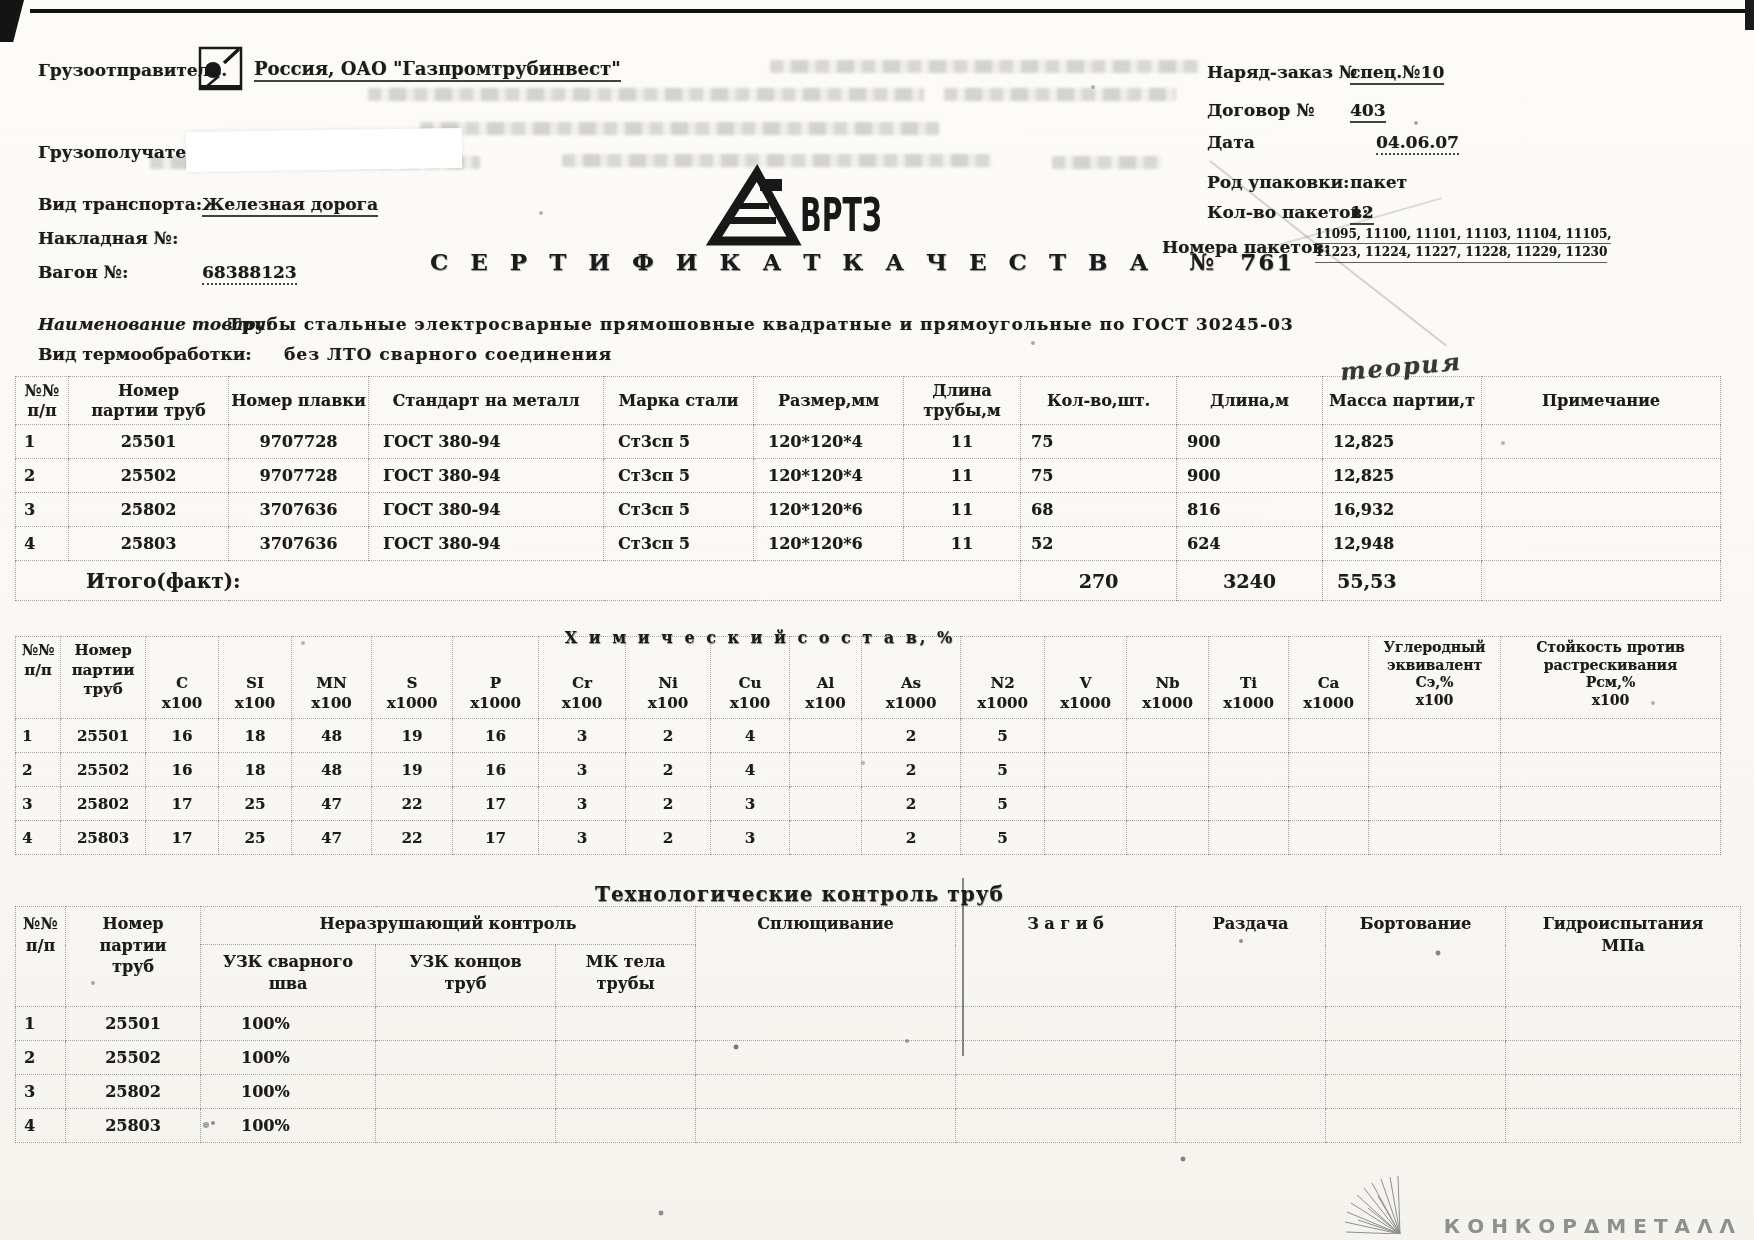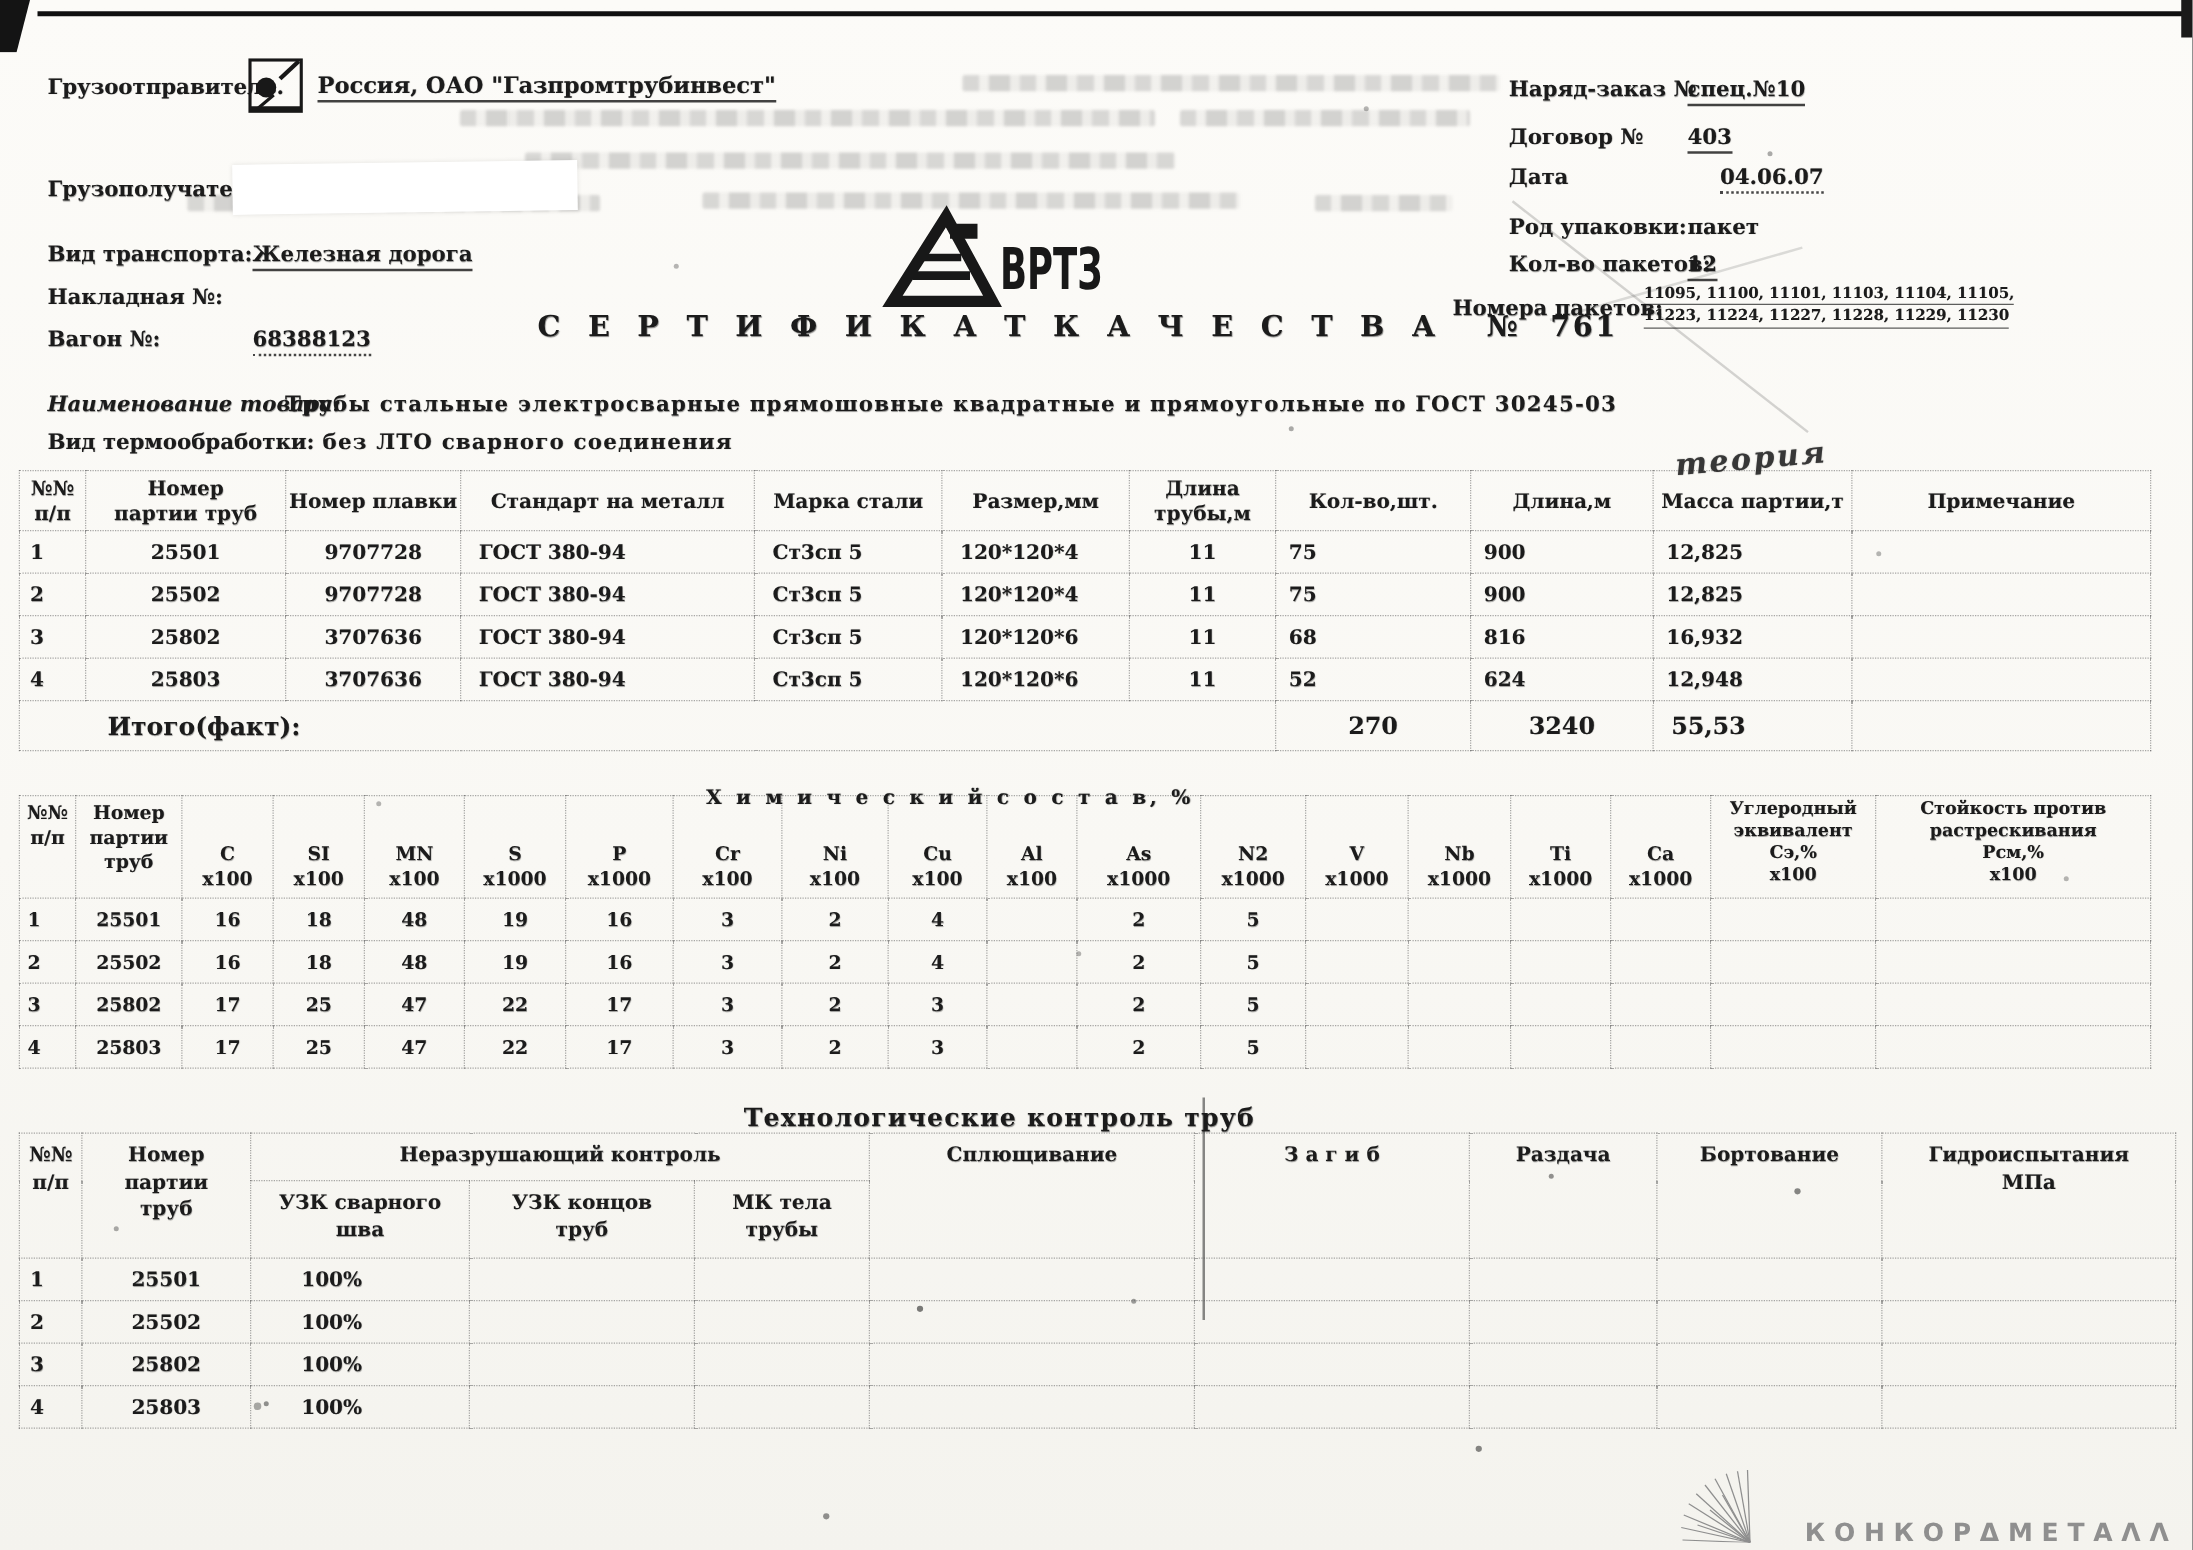--- a/index.html
+++ b/index.html
@@ -179,21 +179,21 @@
 
   <div class="abs lbl" style="left:1162px;top:237px;">Номера пакетов:</div>
   <div class="abs pkg-nums" style="left:1315px;top:226px;">
     <div>11095, 11100, 11101, 11103, 11104, 11105,</div>
     <div>11223, 11224, 11227, 11228, 11229, 11230</div>
   </div>
 
   <div class="abs lbl" style="left:38px;top:314px;font-style:italic;">Наименование товара:</div>
   <div class="abs val" style="left:228px;top:314px;letter-spacing:1px;">Трубы стальные электросварные прямошовные квадратные и прямоугольные по ГОСТ 30245-03</div>
   <div class="abs lbl" style="left:38px;top:344px;">Вид термообработки:</div>
-  <div class="abs val" style="left:210px;top:344px;letter-spacing:1px;padding-left:48px;">без ЛТО сварного соединения</div>
+  <div class="abs val" style="left:236px;top:344px;letter-spacing:1px;padding-left:48px;">без ЛТО сварного соединения</div>
 
   <div class="abs handwritten" style="left:1340px;top:352px;">теория</div>
 
   <table class="abs t1">
     <colgroup>
       <col style="width:53px">
         <col style="width:160px">
         <col style="width:140px">
         <col style="width:235px">
       <col style="width:150px">

